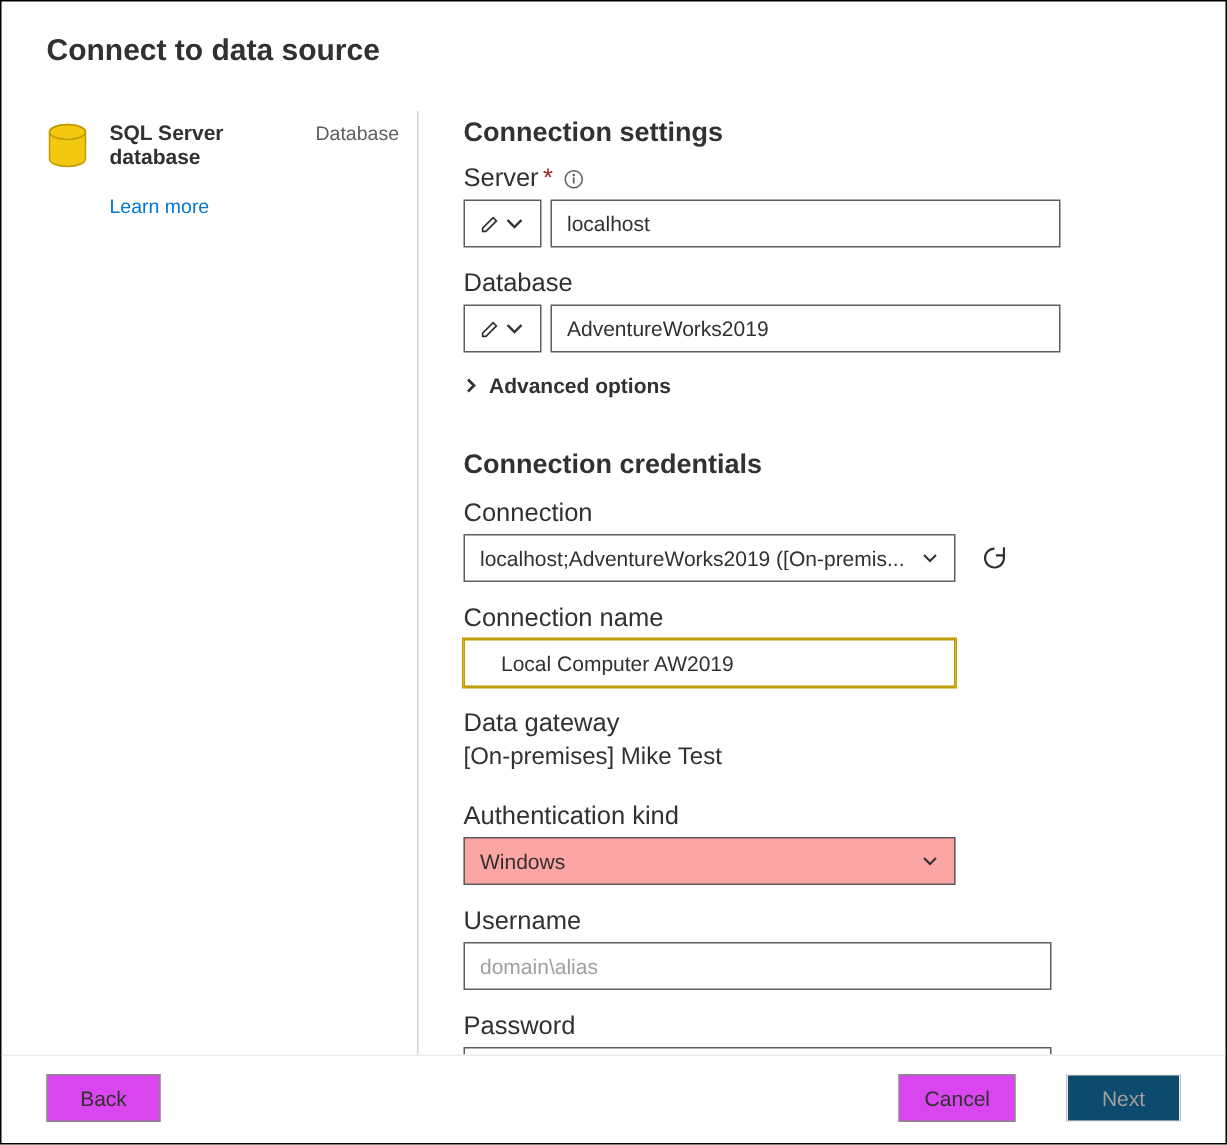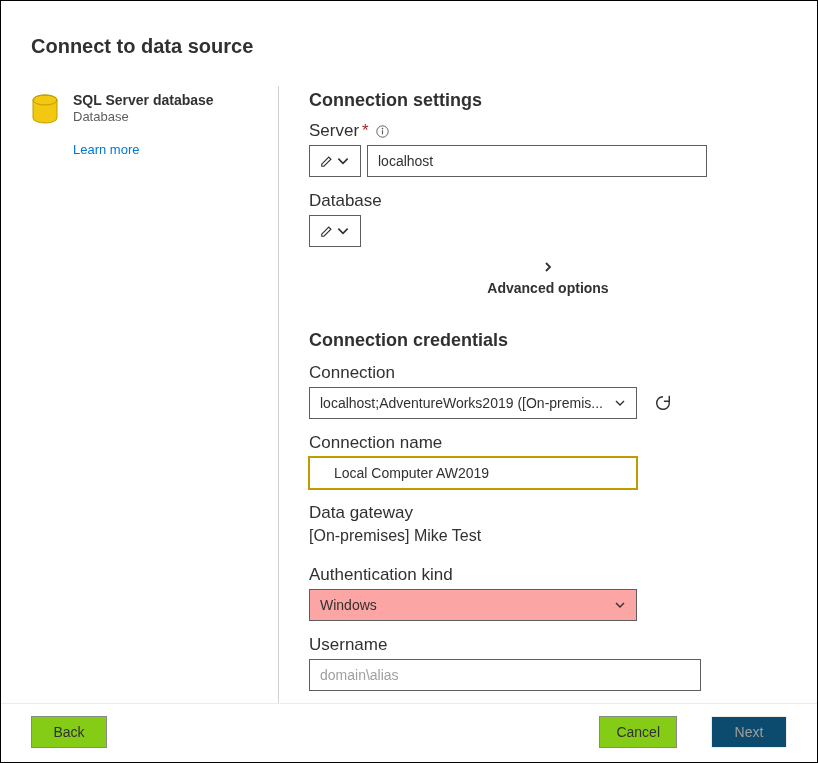--- a/index.html
+++ b/index.html
@@ -12,21 +12,21 @@
       font-size: 14px;
       color: #323130;
       background: #fff;
       width: 818px;
       height: 763px;
       border: 1px solid #000;
       display: flex;
       flex-direction: column;
     }
     .header {
-      padding: 34px 30px 10px 30px;
+      padding: 22px 30px 10px 30px;
     }
     .page-title {
       font-size: 20px;
       font-weight: 600;
       color: #323130;
     }
     .content {
       display: flex;
       flex: 1;
       padding: 18px 30px 0 30px;
@@ -44,21 +44,20 @@
       gap: 14px;
     }
     .ds-icon {
       width: 28px;
       height: 32px;
       flex-shrink: 0;
       margin-top: 2px;
     }
     .ds-texts {
       display: flex;
-      flex-direction: column;
     }
     .ds-title {
       font-size: 14px;
       font-weight: 600;
       color: #323130;
     }
     .ds-subtitle {
       font-size: 13px;
       color: #605e5c;
       margin-top: 1px;
@@ -141,21 +140,20 @@
     }
     .adv-options {
       display: flex;
       align-items: center;
       gap: 7px;
       font-size: 14px;
       font-weight: 600;
       color: #323130;
       cursor: pointer;
       margin-top: 6px;
-      flex-direction: column;
     }
     .chevron-right {
       width: 10px;
       display: inline-flex;
     }
     .select-row {
       display: flex;
       align-items: center;
       gap: 14px;
     }
@@ -231,21 +229,21 @@
       align-items: center;
       gap: 10px;
     }
     .footer-spacer {
       flex: 1;
     }
     .btn {
       min-width: 76px;
       height: 32px;
       border: 1px solid #8a8886;
-      background: #84cc16;
+      background: #d946ef;
       font-family: inherit;
       font-size: 14px;
       color: #323130;
       cursor: pointer;
       padding: 0 16px;
     }
     .btn.disabled {
       color: #a19f9d;
       border-color: #edebe9;
       background: #0c4a6e;
@@ -319,20 +317,21 @@
         <div class="edit-btn">
           <svg viewBox="0 0 16 16">
               <path d="M2 11.5 L10 3.5 L12.5 6 L4.5 14 L2 14 Z" fill="none" stroke="#323130" stroke-width="1.3"></path>
             </svg>
           <span class="chev-down">
             <svg width="10" height="10" viewBox="0 0 12 12">
                 <path d="M2 4 L6 8 L10 4" fill="none" stroke="#323130" stroke-width="1.4"></path>
               </svg>
           </span>
         </div>
+        <input class="text-input" type="text" value="AdventureWorks2019" style="">
       </div>
     </div>
 
     <div class="adv-options">
       <span class="chevron-right">
         <svg width="10" height="12" viewBox="0 0 10 12">
             <path d="M3 2 L7 6 L3 10" fill="none" stroke="#323130" stroke-width="1.8"></path>
           </svg>
       </span>
       <span>Advanced options</span>

